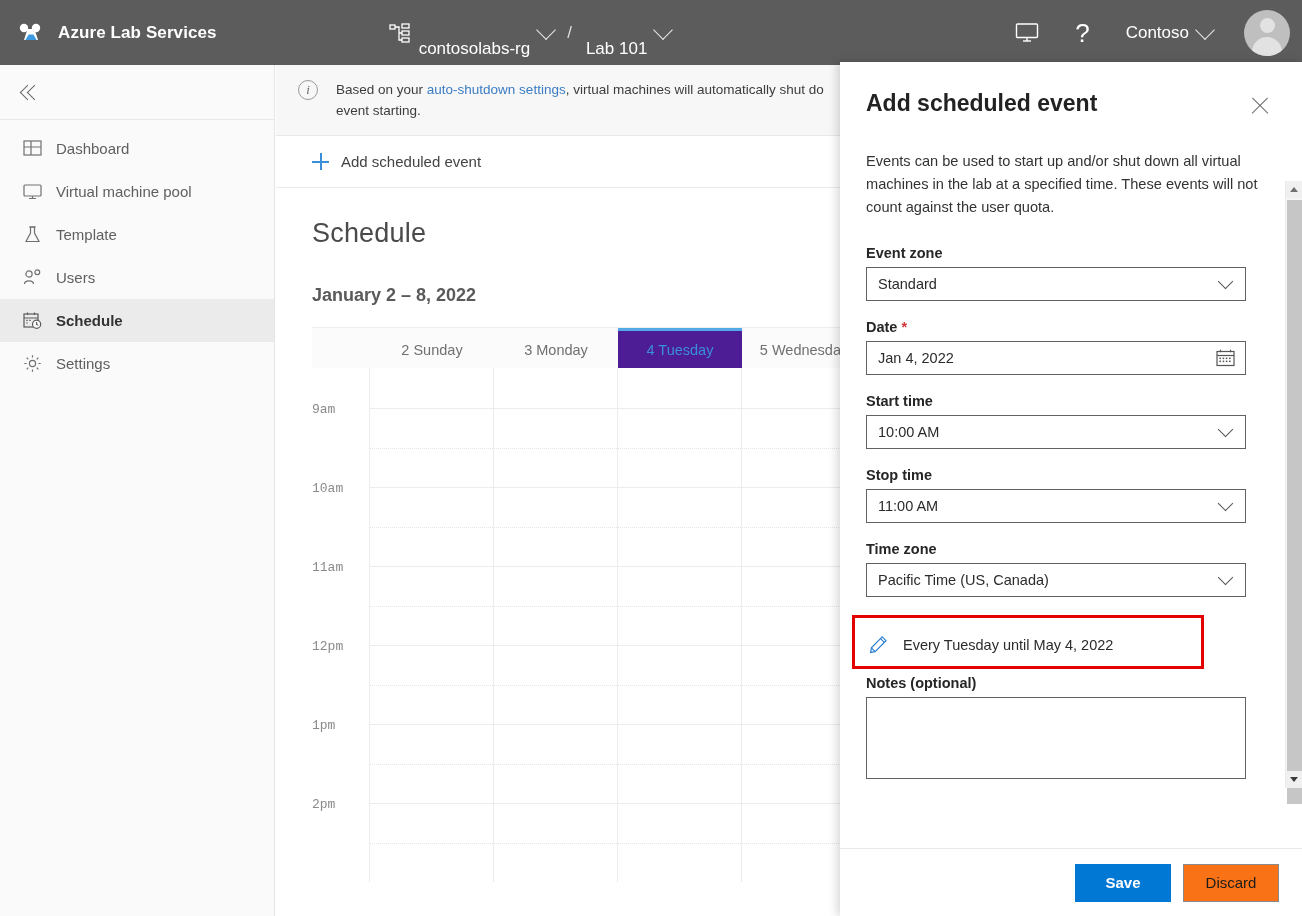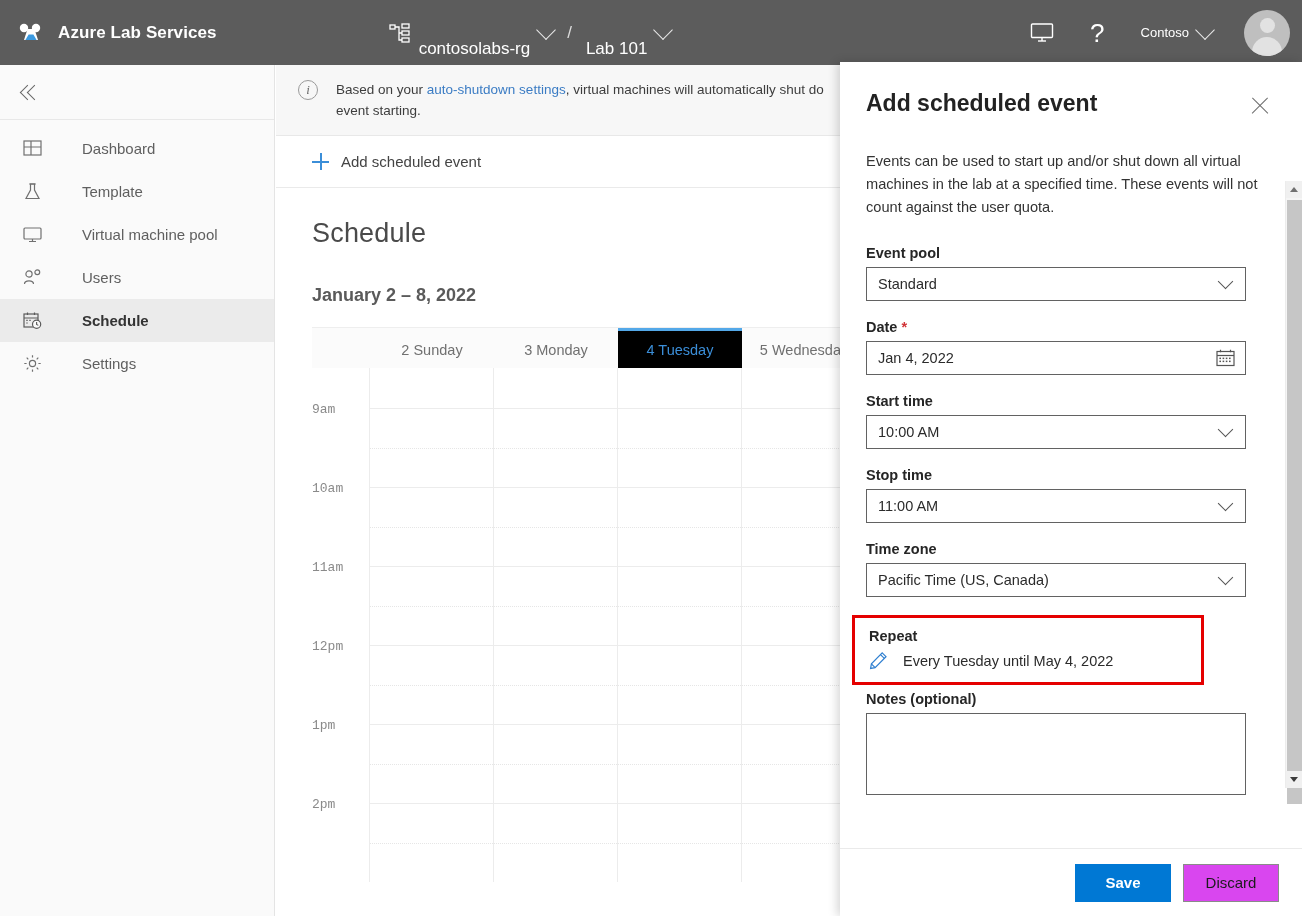--- a/index.html
+++ b/index.html
@@ -45,21 +45,21 @@
   .top-right {
     position: absolute; right: 0; top: 0; height: 65px;
     display: flex; align-items: center;
   }
   .tr-btn {
     height: 65px; display: flex; align-items: center; justify-content: center;
     padding: 0 18px; cursor: pointer;
   }
   .monitor-icon { width: 24px; height: 21px; position: relative; }
   .q-mark { font-size: 26px; color: #ffffff; line-height: 1; }
-  .tenant { font-size: 13px; color: #ffffff; display: flex; align-items: center; }
+  .tenant { font-size: 17px; color: #ffffff; display: flex; align-items: center; }
   .avatar {
     width: 46px; height: 46px; border-radius: 50%;
     background: #bfbfbf; margin: 0 12px 0 14px;
     position: relative; overflow: hidden; cursor: pointer;
   }
   .avatar::before {
     content: ""; position: absolute; width: 15px; height: 15px;
     border-radius: 50%; background: #e2e2e2; left: 15.5px; top: 8px;
   }
   .avatar::after {
@@ -83,21 +83,21 @@
     display: inline-block; width: 11px; height: 11px;
     border-left: 1.8px solid #666; border-bottom: 1.8px solid #666;
     transform: rotate(45deg);
   }
   .dbl-chev span:nth-child(2) { margin-left: -4px; }
   .nav-divider { height: 1px; background: #e8e8e8; margin: 0; }
   .nav-list { padding-top: 7px; }
   .nav-item {
     display: flex; align-items: center;
     height: 43px; padding-left: 22px;
-    font-size: 15px; color: #5f5f5f; cursor: pointer; gap: 26px;
+    font-size: 15px; color: #5f5f5f; cursor: pointer;
   }
   .nav-item.active { background: #ebebeb; color: #333; font-weight: bold; }
   .nav-ico {
     width: 20px; height: 20px; margin-right: 14px;
     display: flex; align-items: center; justify-content: center;
     flex: 0 0 20px;
   }
   .nav-ico svg { display: block; }
 
   
@@ -162,21 +162,21 @@
   }
   .cal-head { display: flex; background: #fbfbfb; height: 40px; }
   .cal-gutter { width: 58px; flex: 0 0 58px; }
   .cal-day {
     flex: 0 0 124px; width: 124px;
     display: flex; align-items: center; justify-content: center;
     font-size: 14.5px; color: #707070;
     border-top: 3px solid transparent;
   }
   .cal-day.today {
-    color: #3b8ed8; background: #000000;
+    color: #3b8ed8; background: #4c1d95;
     border-top: 3px solid #53a8e8;
   }
   .cal-body { position: relative; }
   .cal-row { display: flex; height: 79px; }
   .cal-time {
     width: 58px; flex: 0 0 58px;
     font-size: 13px; color: #8a8a8a;
     padding-top: 2px; position: relative;
     border-right: 1px solid #ececec;
   }
@@ -299,21 +299,21 @@
     height: 68px; border-top: 1px solid #eaeaea;
     display: flex; align-items: center; justify-content: flex-end;
     padding-right: 23px; background: #ffffff;
   }
   .btn {
     height: 38px; min-width: 96px; font-size: 15px;
     display: flex; align-items: center; justify-content: center;
     cursor: pointer; margin-left: 12px;
   }
   .btn-primary { background: #0078d4; color: #fff; font-weight: bold; border: none; }
-  .btn-secondary { background: #d946ef; color: #1b1b1b; border: 1px solid #8a8a8a; }
+  .btn-secondary { background: #f97316; color: #1b1b1b; border: 1px solid #8a8a8a; }
 </style>
 </head>
 <body>
 
 <div class="app">
 
   <div class="topbar">
     <div class="brand">
       <span class="brand-logo">
         <svg width="34" height="34" viewBox="0 0 34 34">
@@ -386,35 +386,35 @@
             <rect x="1" y="2" width="17" height="14" fill="none" stroke="#707070" stroke-width="1.2"></rect>
             <path d="M1 8 H18 M8 8 V16 M8 2 V8" stroke="#707070" stroke-width="1.2"></path>
           </svg>
         </span>
         <span>Dashboard</span>
       </div>
 
       <div class="nav-item">
         <span class="nav-ico">
           <svg width="19" height="19" viewBox="0 0 19 19">
+            <rect x="1" y="3" width="17" height="11" rx="1" fill="none" stroke="#707070" stroke-width="1.2"></rect>
+            <path d="M6 16.5 H13 M9.5 14 V16.5" stroke="#707070" stroke-width="1.2"></path>
+          </svg>
+        </span>
+        <span>Virtual machine pool</span>
+      </div>
+
+      <div class="nav-item">
+        <span class="nav-ico">
+          <svg width="19" height="19" viewBox="0 0 19 19">
             <path d="M7.5 2 V8 L3 16.5 H16 L11.5 8 V2 Z" fill="none" stroke="#707070" stroke-width="1.2"></path>
             <path d="M6.3 2 H12.7" stroke="#707070" stroke-width="1.2"></path>
           </svg>
         </span>
         <span>Template</span>
-      </div>
-
-      <div class="nav-item">
-        <span class="nav-ico">
-          <svg width="19" height="19" viewBox="0 0 19 19">
-            <rect x="1" y="3" width="17" height="11" rx="1" fill="none" stroke="#707070" stroke-width="1.2"></rect>
-            <path d="M6 16.5 H13 M9.5 14 V16.5" stroke="#707070" stroke-width="1.2"></path>
-          </svg>
-        </span>
-        <span>Virtual machine pool</span>
       </div>
 
       <div class="nav-item">
         <span class="nav-ico">
           <svg width="19" height="19" viewBox="0 0 19 19">
             <circle cx="6" cy="6" r="3.1" fill="none" stroke="#707070" stroke-width="1.2"></circle>
             <path d="M1.5 16 C1.5 11.8 10.5 11.8 10.5 16" fill="none" stroke="#707070" stroke-width="1.2"></path>
             <circle cx="14.3" cy="4.3" r="2.4" fill="none" stroke="#707070" stroke-width="1.2"></circle>
           </svg>
         </span>
@@ -560,21 +560,21 @@
       <div class="panel-title">Add scheduled event</div>
       <div class="close-x"></div>
     </div>
 
     <div class="panel-scroll">
       <div class="panel-body">
 
         <div class="panel-desc">Events can be used to start up and/or shut down all virtual machines in the lab at a specified time. These events will not count against the user quota.</div>
 
         <div class="field">
-          <span class="field-label">Event pool</span>
+          <span class="field-label">Event zone</span>
           <div class="ctrl">
             <span class="ctrl-val">Standard</span>
             <span class="dd-chev"></span>
           </div>
         </div>
 
         <div class="field">
           <span class="field-label"><span>Date</span> <span class="req">*</span></span>
           <div class="ctrl">
             <span class="ctrl-val">Jan 4, 2022</span>
@@ -616,21 +616,20 @@
 
         <div class="field">
           <span class="field-label">Time zone</span>
           <div class="ctrl">
             <span class="ctrl-val">Pacific Time (US, Canada)</span>
             <span class="dd-chev"></span>
           </div>
         </div>
 
         <div class="repeat-box">
-          <div class="repeat-label">Repeat</div>
           <div class="repeat-row">
             <span class="pencil-ico">
               <svg width="19" height="19" viewBox="0 0 19 19">
                 <path d="M13.2 1.9 L17 5.7 L6.1 16.6 L1.6 17.4 L2.4 12.9 Z" fill="none" stroke="#2f7fd0" stroke-width="1.2"></path>
                 <path d="M11.5 3.6 L15.3 7.4" stroke="#2f7fd0" stroke-width="1.2"></path>
                 <path d="M2.4 12.9 L6.1 16.6" stroke="#2f7fd0" stroke-width="1.2"></path>
               </svg>
             </span>
             <span class="repeat-val">Every Tuesday until May 4, 2022</span>
           </div>

